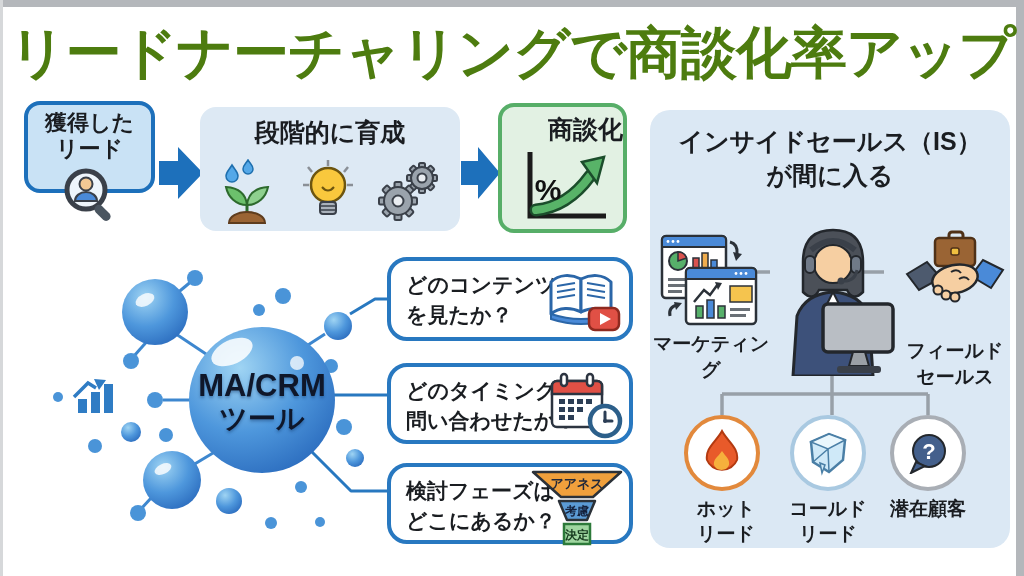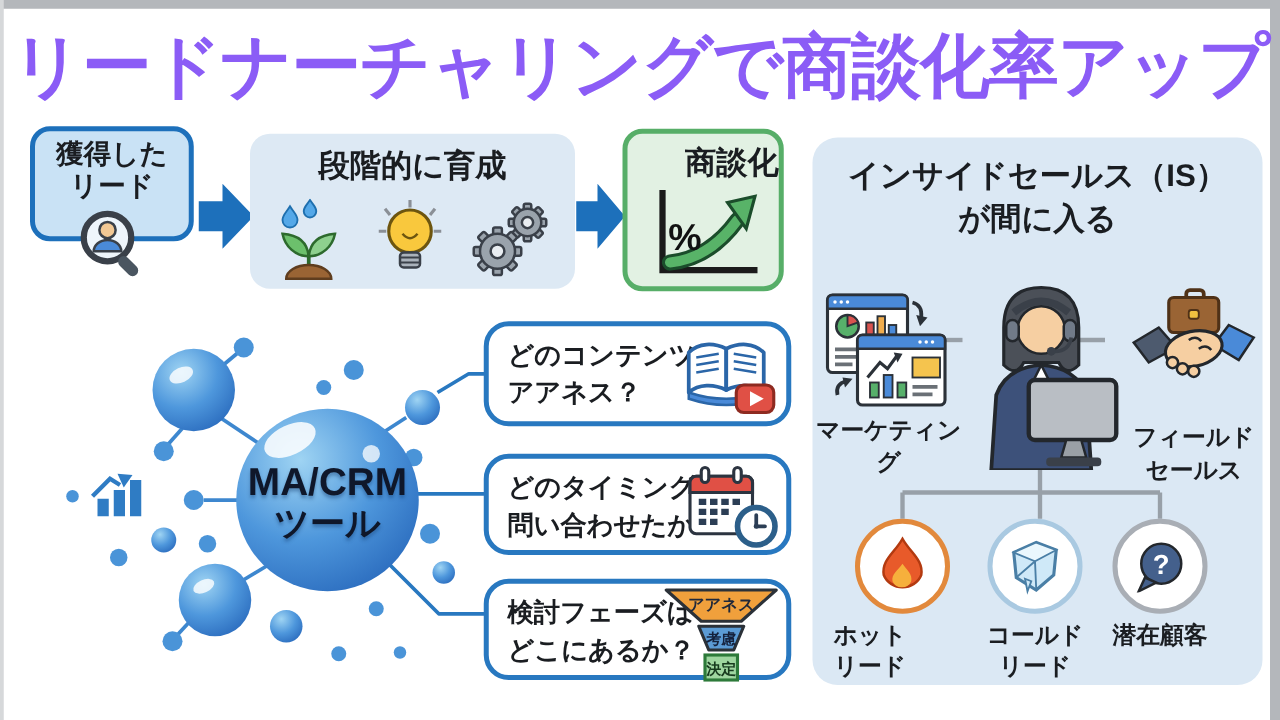--- a/index.html
+++ b/index.html
@@ -10,21 +10,21 @@
   }
   .abs { position:absolute; }
 
   
   .edge-top    { left:0; top:0; width:1024px; height:7px; background:#b4b7bb; }
   .edge-left   { left:0; top:0; width:3px; height:576px; background:#d6d8da; }
   .edge-right  { left:1016px; top:0; width:8px; height:576px; background:#b4b7bb; }
 
   .page-title {
     left:0; top:16px; width:1024px; text-align:center;
-    font-size:56px; font-weight:900; color:#8b5cf6; letter-spacing:-1px;
+    font-size:56px; font-weight:900; color:#4d7c0f; letter-spacing:-1px;
   }
 
   
   .box-step1 { left:24px; top:101px; width:131px; height:92px;
     background:#c9e2f5; border:4px solid #1d70bb; border-radius:16px; text-align:center; }
   .box-step1 .t { font-size:22px; font-weight:800; line-height:26px; margin-top:5px; }
   .box-step2 { left:200px; top:107px; width:260px; height:124px;
     background:#dde9f4; border-radius:16px; text-align:center; }
   .box-step2 .t { font-size:25px; font-weight:800; margin-top:9px; }
   .box-step3 { left:498px; top:103px; width:129px; height:130px;
@@ -320,41 +320,41 @@
   </svg>
 </div>
 <div class="abs lead-circle lead-pot" style="z-index:2">
   <svg width="42" height="42" viewBox="0 0 42 42">
     <circle cx="22" cy="19" r="16" fill="#44608c" stroke="#23272c" stroke-width="2"></circle>
     <polygon points="9,30 4,41 18,34" fill="#44608c" stroke="#23272c" stroke-width="2"></polygon>
     <text x="22" y="27" font-size="22" font-weight="bold" fill="#ffffff" text-anchor="middle">?</text>
   </svg>
 </div>
 
-<div class="abs lead-label" style="left:646px;width:100px;z-index:2">
+<div class="abs lead-label" style="left:676px;width:100px;z-index:2">
   <div>ホット</div>
   <div>リード</div>
 </div>
 <div class="abs lead-label" style="left:778px;width:100px;z-index:2">
   <div>コールド</div>
   <div>リード</div>
 </div>
 <div class="abs lead-label" style="left:866px;width:124px;z-index:2">
   <div>潜在顧客</div>
 </div>
 
 <div class="abs macrm-text" style="z-index:2">
   <div class="l1">MA/CRM</div>
   <div class="l2">ツール</div>
 </div>
 
 <div class="abs callout co-a" style="z-index:2">
   <div class="txt">
     <div>どのコンテンツ</div>
-    <div>アアネス？</div>
+    <div>を見たか？</div>
   </div>
   <svg class="ic" style="right:6px;top:5px" width="80" height="70" viewBox="0 0 80 70">
     <path d="M8 48 Q38 58 68 48 L68 53 Q38 63 8 53 Z" fill="#4a8ad8" stroke="#2b66a8" stroke-width="2"></path>
     <path d="M8 16 C16 8 28 8 38 13 L38 46 C28 41 16 41 8 48 Z" fill="#ffffff" stroke="#2b66a8" stroke-width="3" stroke-linejoin="round"></path>
     <path d="M68 16 C60 8 48 8 38 13 L38 46 C48 41 60 41 68 48 Z" fill="#ffffff" stroke="#2b66a8" stroke-width="3" stroke-linejoin="round"></path>
     <path d="M14 20 L32 17 M14 26 L32 23 M14 32 L32 29 M44 17 L62 20 M44 23 L62 26 M44 29 L62 32" stroke="#2b66a8" stroke-width="2"></path>
     <rect x="46" y="42" width="30" height="22" rx="6" fill="#e05045" stroke="#8e2a20" stroke-width="2.5"></rect>
     <polygon points="57,47 57,59 68,53" fill="#ffffff"></polygon>
   </svg>
 </div>

